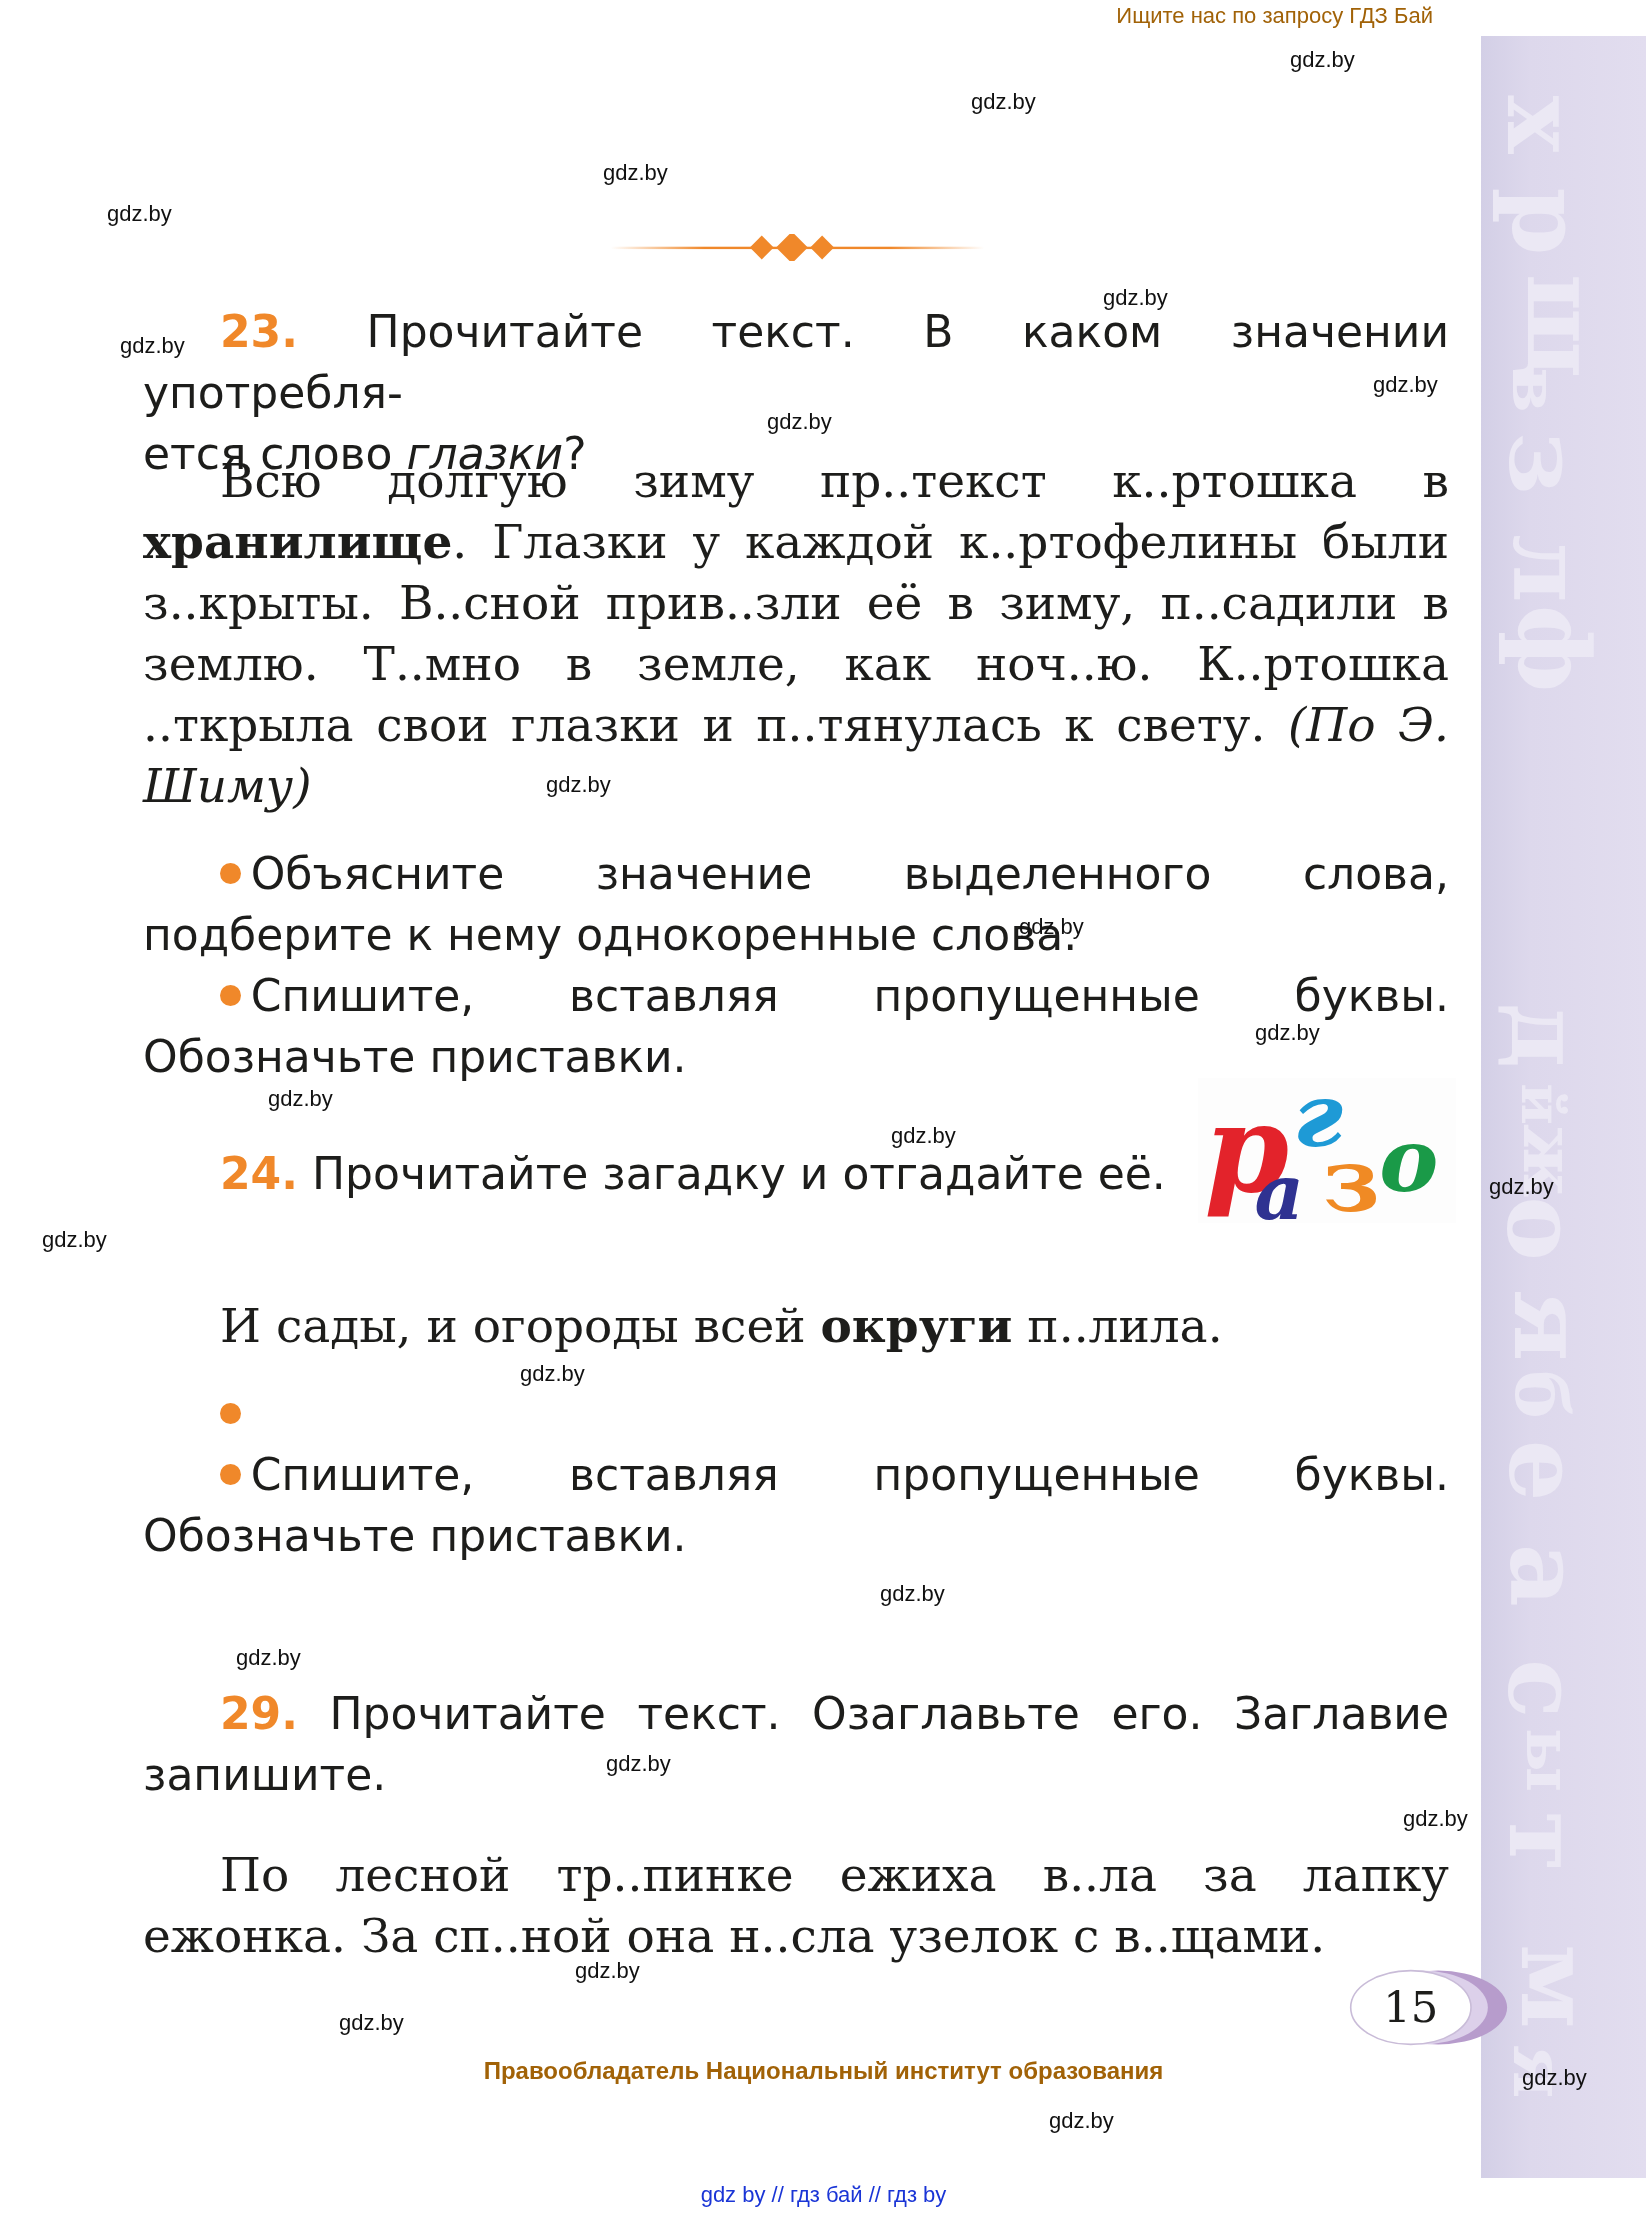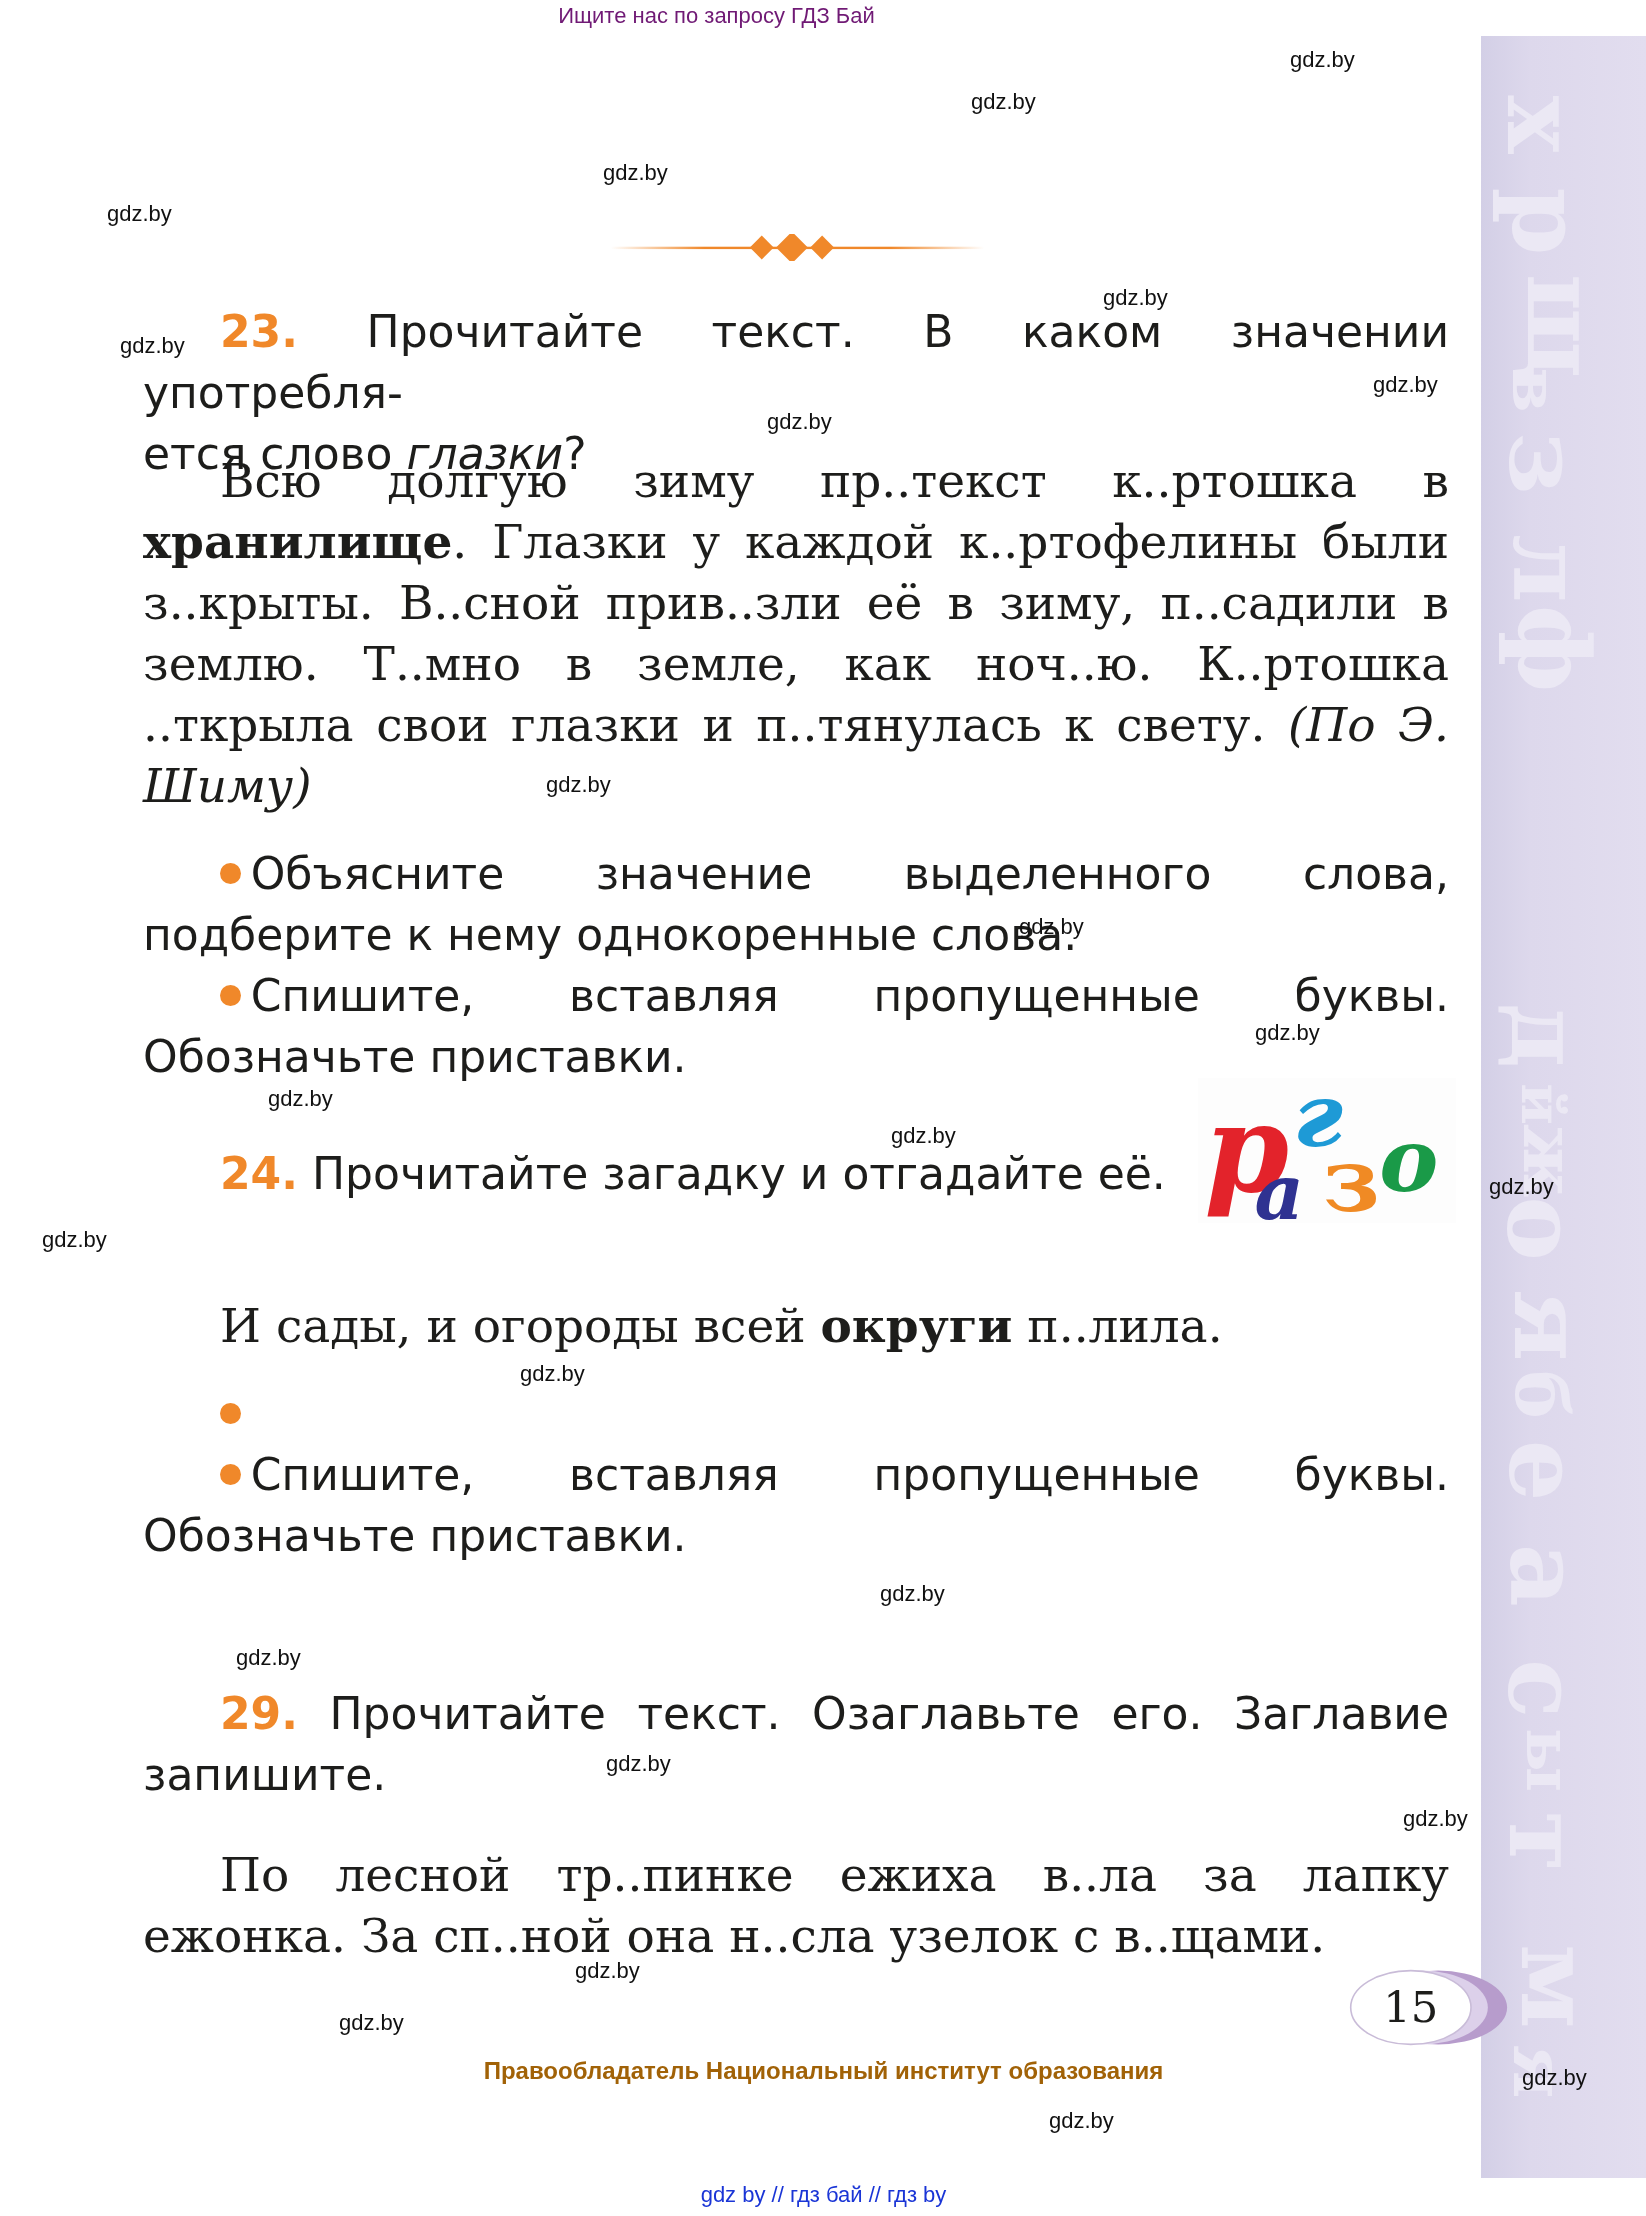--- a/index.html
+++ b/index.html
@@ -1,18 +1,18 @@
 <!DOCTYPE html>
 <html style="font-size:13px"><head>
 <meta charset="utf-8">
 <style>
   html, body { margin:0; padding:0; }
   body { width:1647px; height:2216px; position:relative; background:#ffffff; overflow:hidden; font-family:"DejaVu Sans", sans-serif; color:#1d1d1b; }
   .abs { position:absolute; }
-  .top-banner { left:0; width:1433px; top:3.2px; text-align:center; color:#701a75; font-family:"Liberation Sans", sans-serif; font-size:22px; }
+  .top-banner { left:0; width:1433px; top:3.2px; text-align:right; color:#a16207; font-family:"Liberation Sans", sans-serif; font-size:22px; }
   .wm { font-family:"Liberation Sans", sans-serif; font-size:22px; color:#111; white-space:nowrap; }
   .ornament { left:608px; top:234px; width:379px; height:27px; }
   .side-strip { left:1481px; top:36px; width:165px; height:2142px; background:linear-gradient(90deg,#d3cfe6 0%,#ddd8ec 30%,#e2ddef 100%); overflow:hidden; }
   .side-letter { position:absolute; color:#ebe8f4; font-family:"DejaVu Serif", serif; font-weight:bold; font-size:97px; transform:rotate(90deg); transform-origin:center; line-height:1; }
   .task { position:absolute; left:143px; width:1306px; font-family:"DejaVu Sans", sans-serif; font-size:44px; line-height:61px; color:#1d1d1b; text-align:justify; }
   .num { color:#f0882a; font-weight:bold; }
   .indent { display:inline-block; width:77px; }
   .passage { position:absolute; left:143px; width:1306px; font-family:"DejaVu Serif", serif; font-size:47px; line-height:61px; color:#1d1d1b; text-align:justify; }
   .bullet { display:inline-block; width:21px; height:21px; border-radius:50%; background:#f0882a; margin-right:9.7px; vertical-align:4.8px; }
   b.hl { font-weight:bold; }

